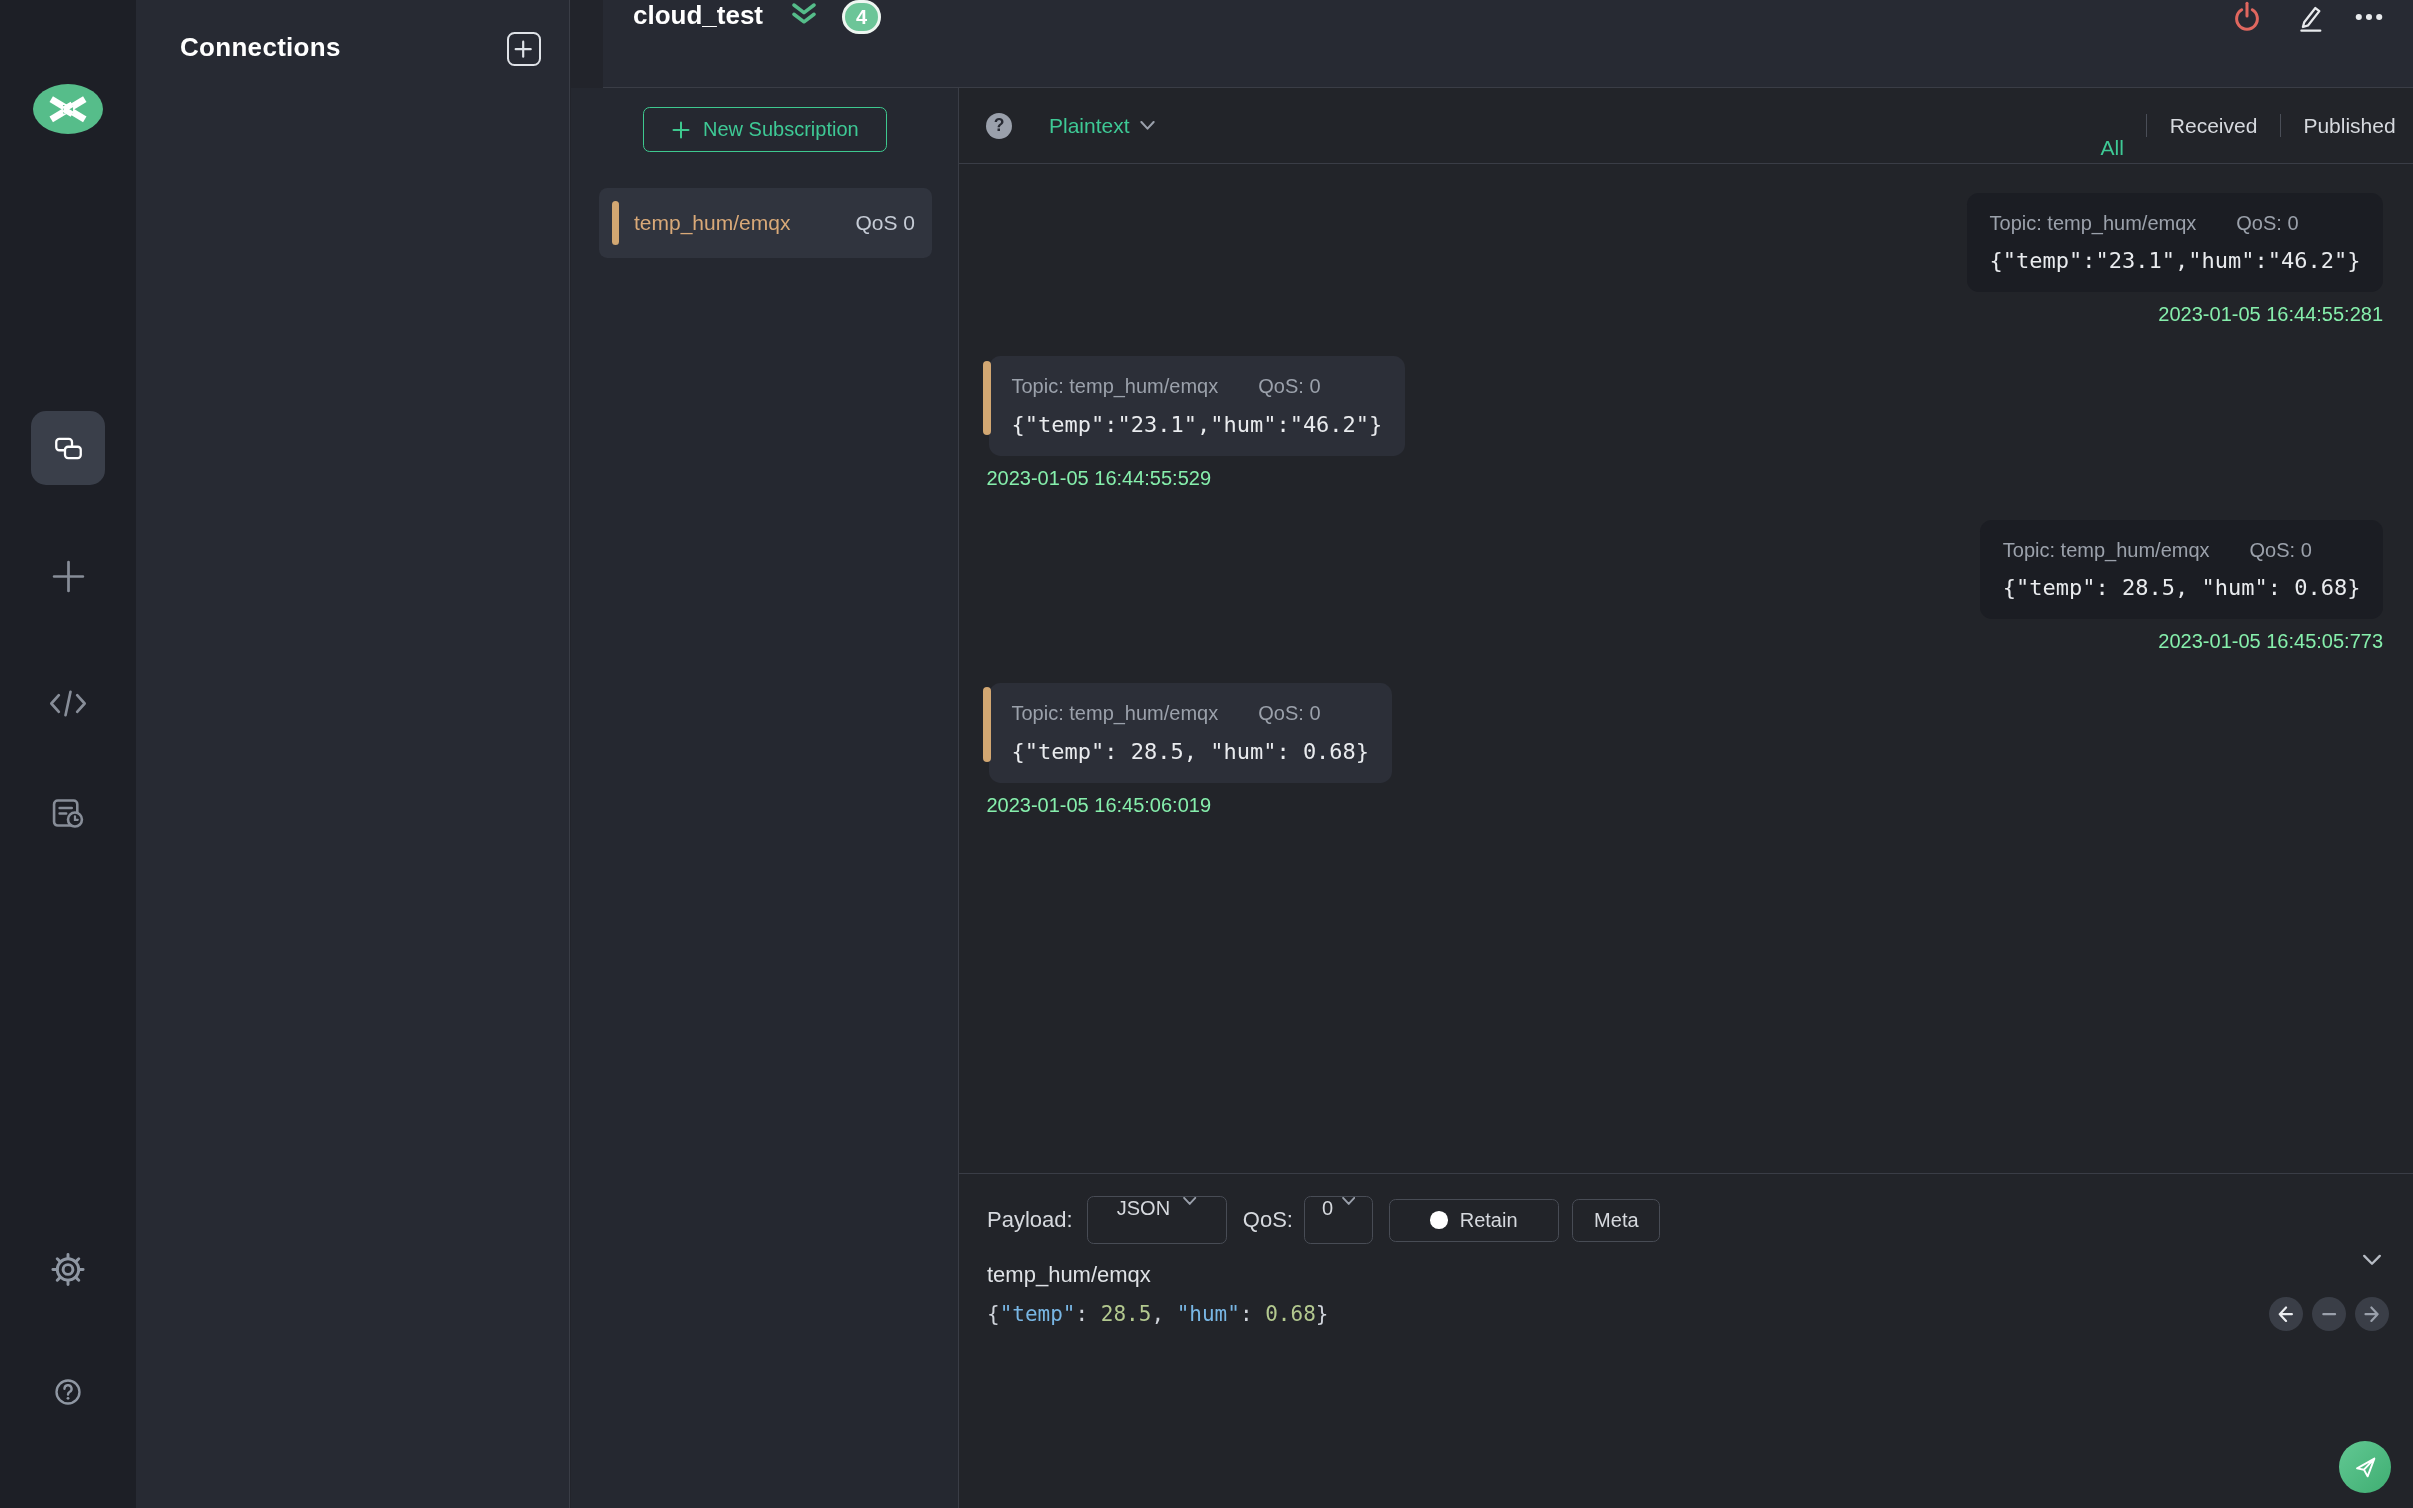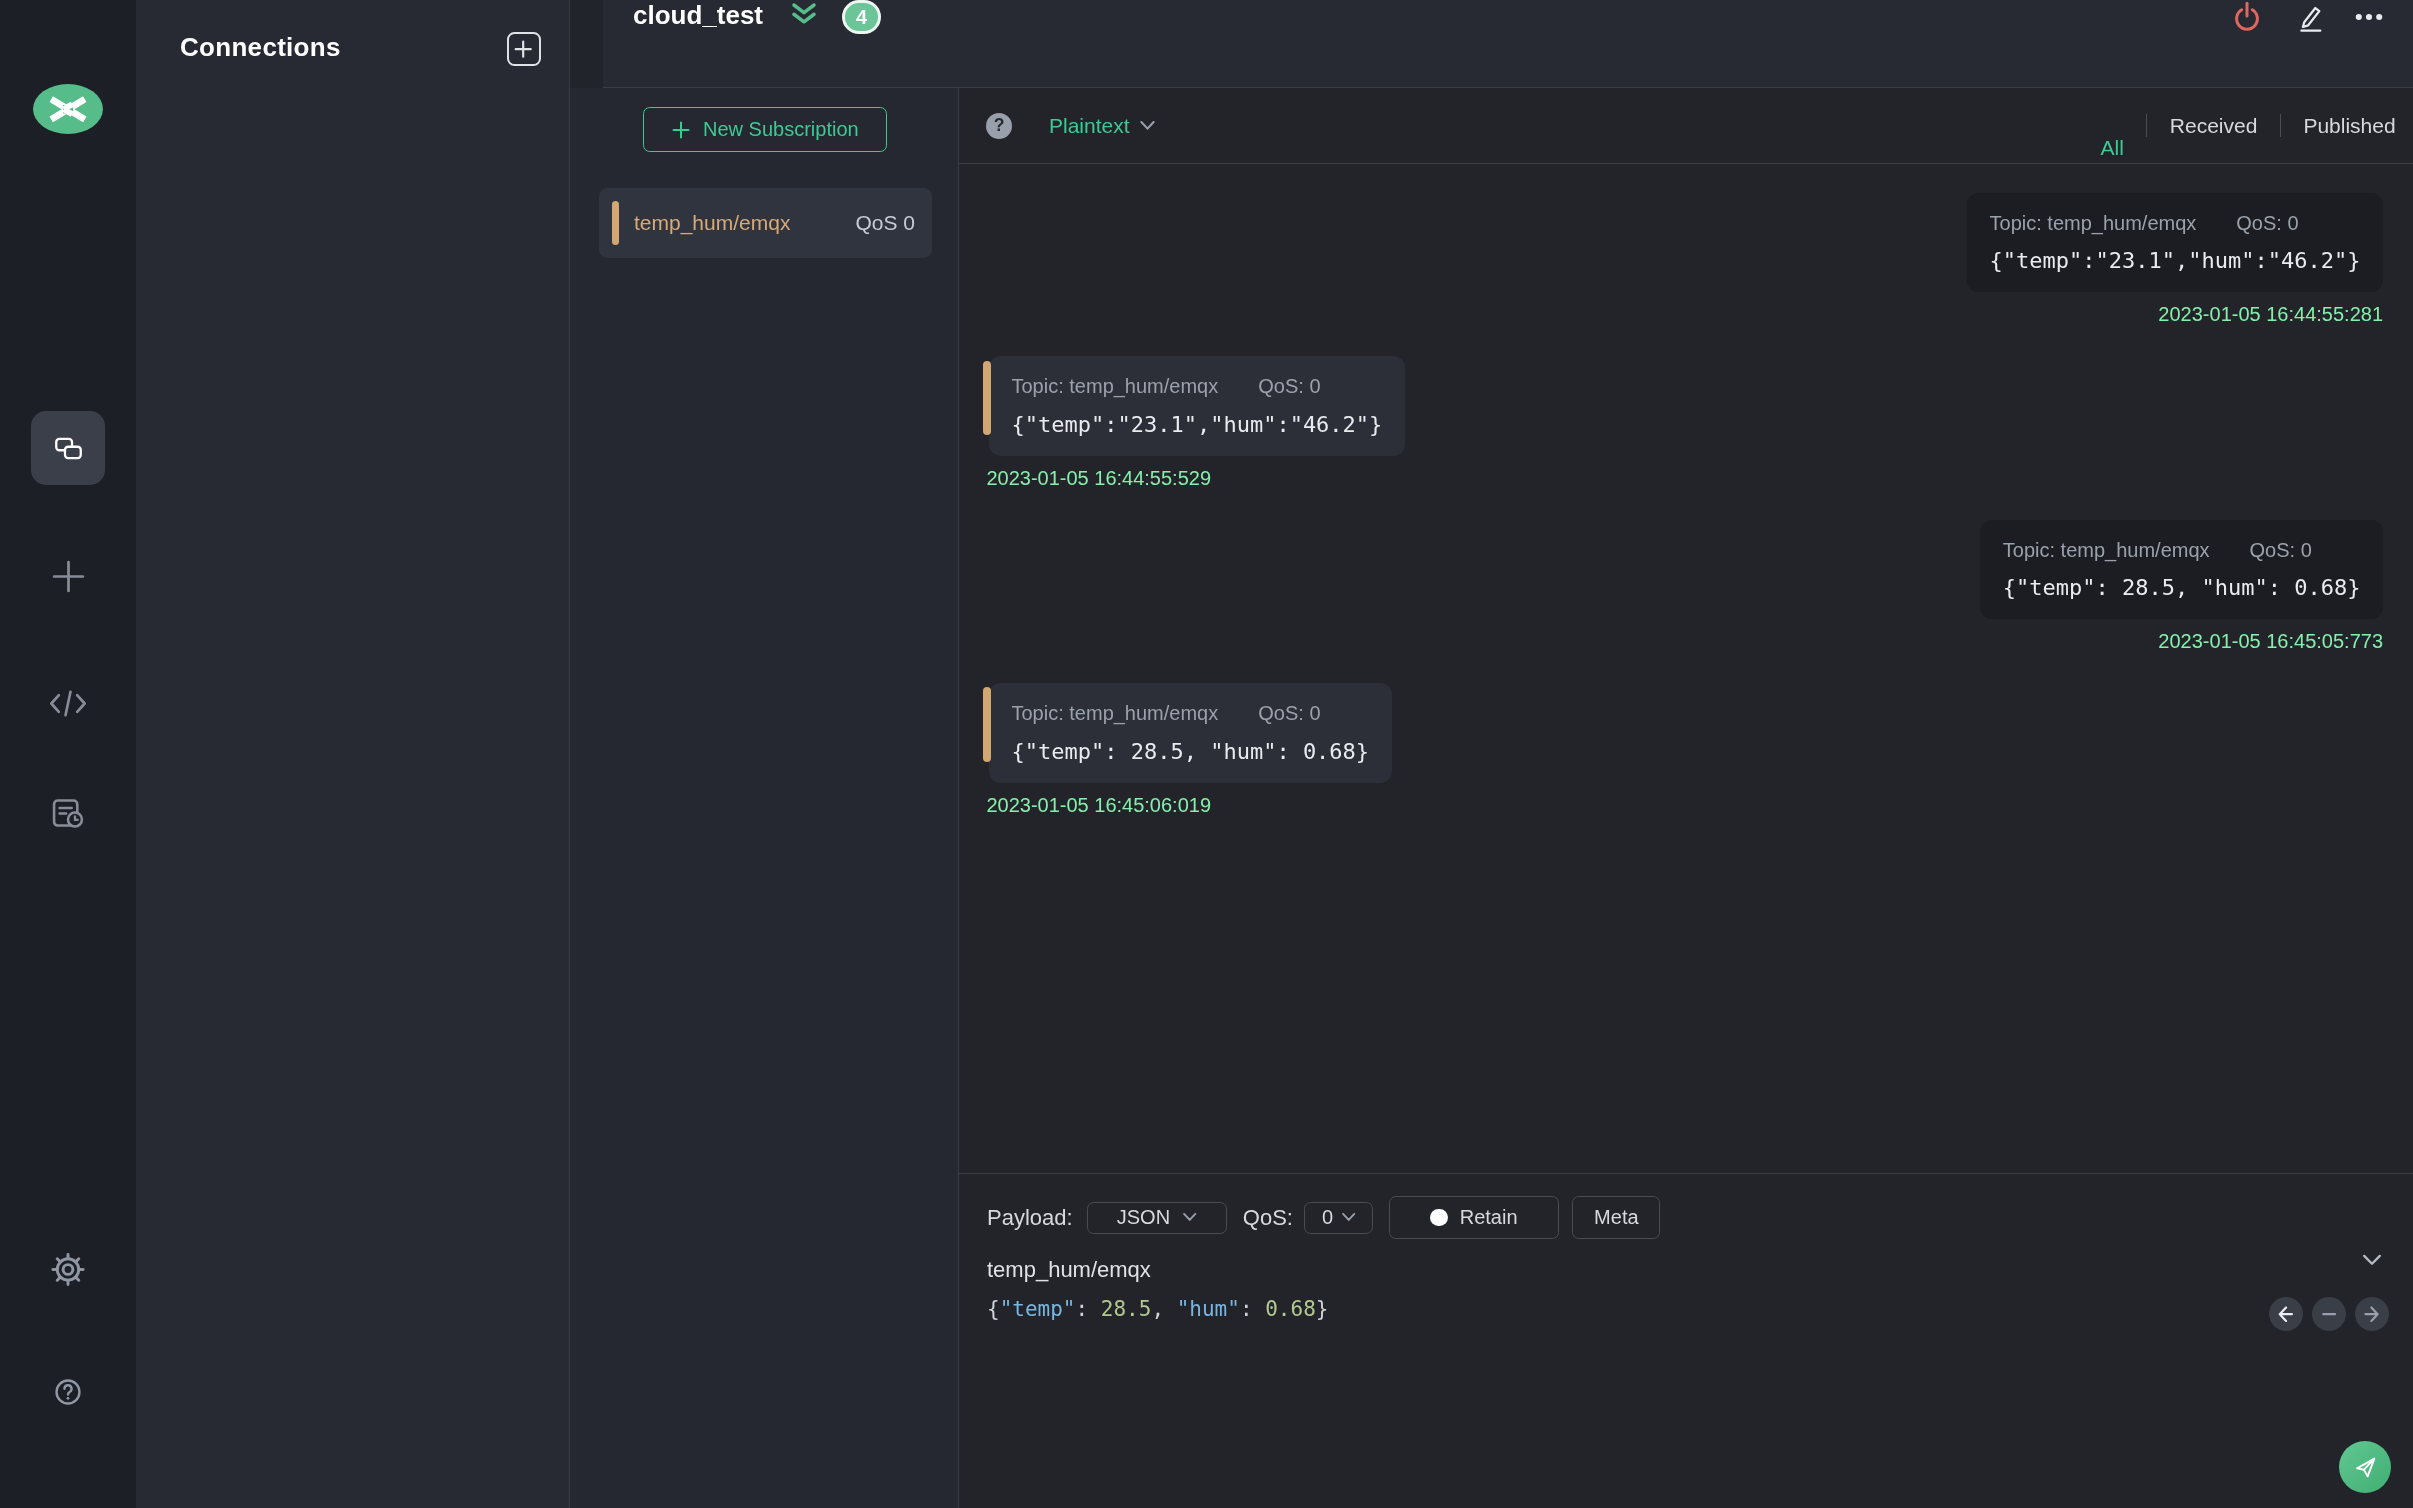--- a/index.html
+++ b/index.html
@@ -89,22 +89,22 @@
   .msg-accent { position:absolute; left:0; top:4.2px; width:7.5px; height:calc(100% - 25px); border-radius:4.2px; background:#d2a772; }
   .meta-row { display:flex; gap:40px; font-size:20px; color:#9ba1ab; }
   .payload { margin-top:13.4px; font-family:"DejaVu Sans Mono", monospace; font-size:22px; color:#e9ebee; }
   .time { margin-top:11px; font-size:20px; color:#86efac; }
   .received .time { margin-left:3.4px; }
 
   
   .composer { flex:0 0 auto; height:335px; border-top:0.8px solid #3a3d46; position:relative; padding:22px 0 0 28px; }
   .controls { display:flex; align-items:center; }
   .ctl-label { font-size:22px; color:#d6d9de; }
-  .select { height:32px; border:0.8px solid #484c55; border-radius:6.7px; background:transparent;
-            display:flex; align-items:center; justify-content:center; gap:13.4px;
+  .select { height:48px; border:0.8px solid #484c55; border-radius:6.7px; background:transparent;
+            display:flex; justify-content:center; gap:13.4px;
             font-size:20px; color:#d6d9de; cursor:pointer; }
   .sel-format { width:140px; margin-left:14.2px; }
   .sel-qos { width:69px; margin-left:11px; gap:8.4px; }
   .qos-label { margin-left:16px; }
   .btn { height:43px; border:0.8px solid #484c55; border-radius:6.7px; background:transparent;
          display:flex; align-items:center; justify-content:center;
          font-size:20px; color:#d6d9de; font-family:"Liberation Sans",sans-serif; cursor:pointer; }
   .btn-retain { width:170px; margin-left:16px; gap:11.7px; }
   .retain-dot { width:17.6px; height:17.6px; border-radius:50%; background:#fff; }
   .btn-meta { width:88px; margin-left:13.4px; }

